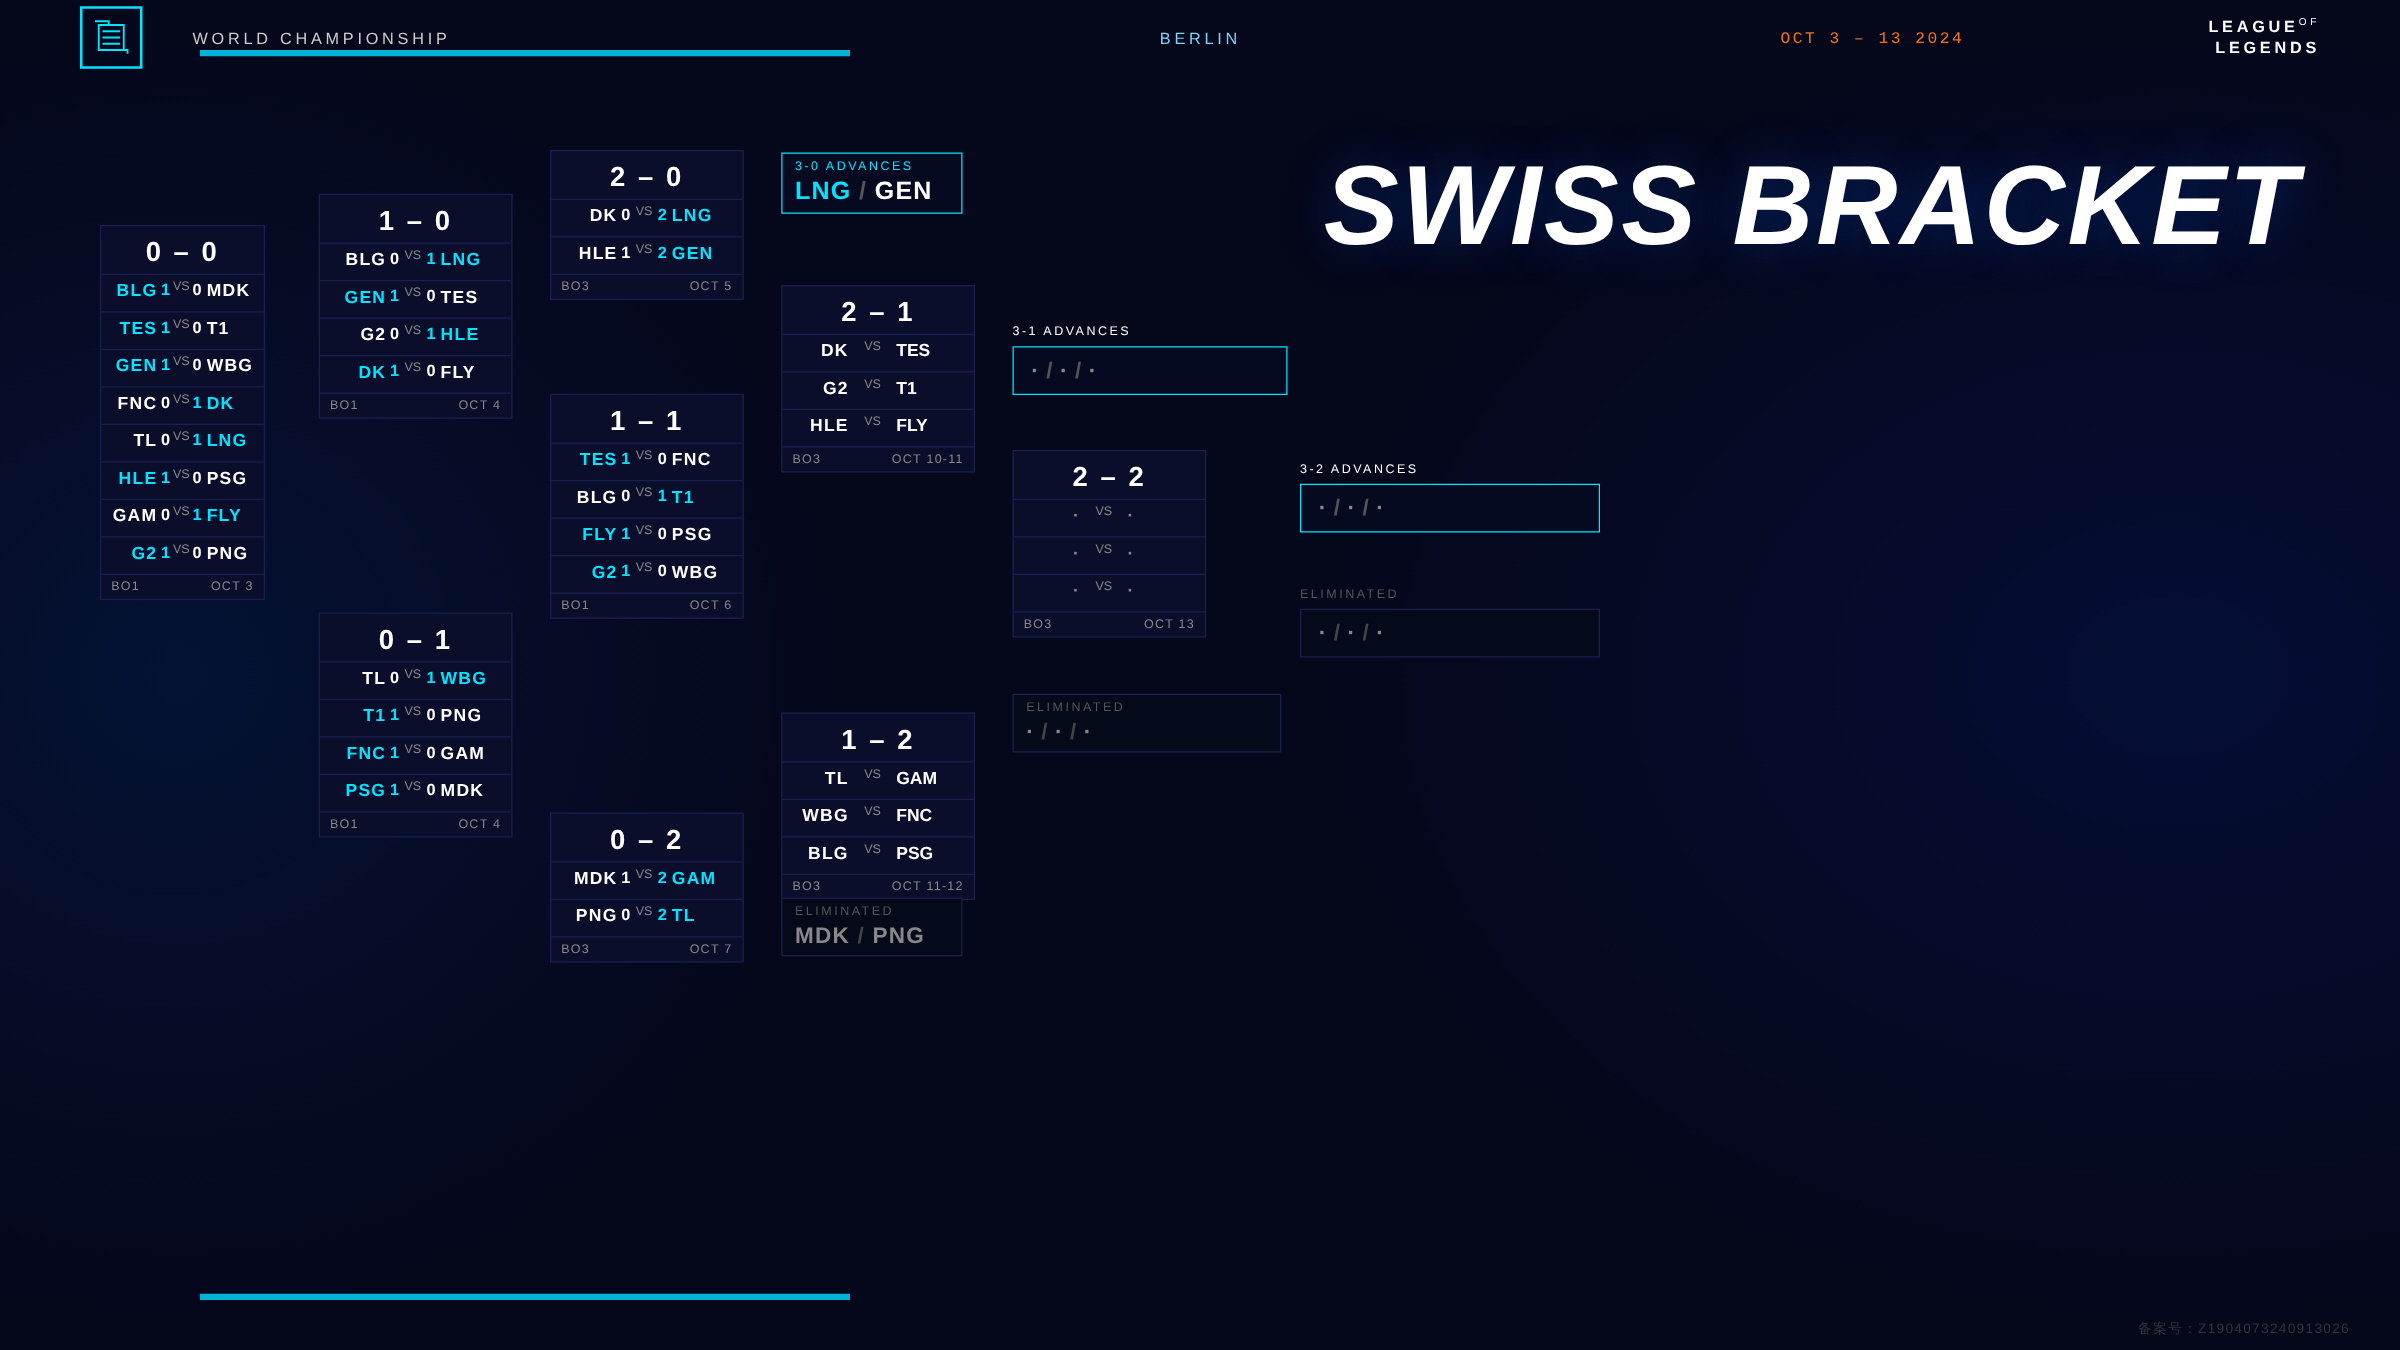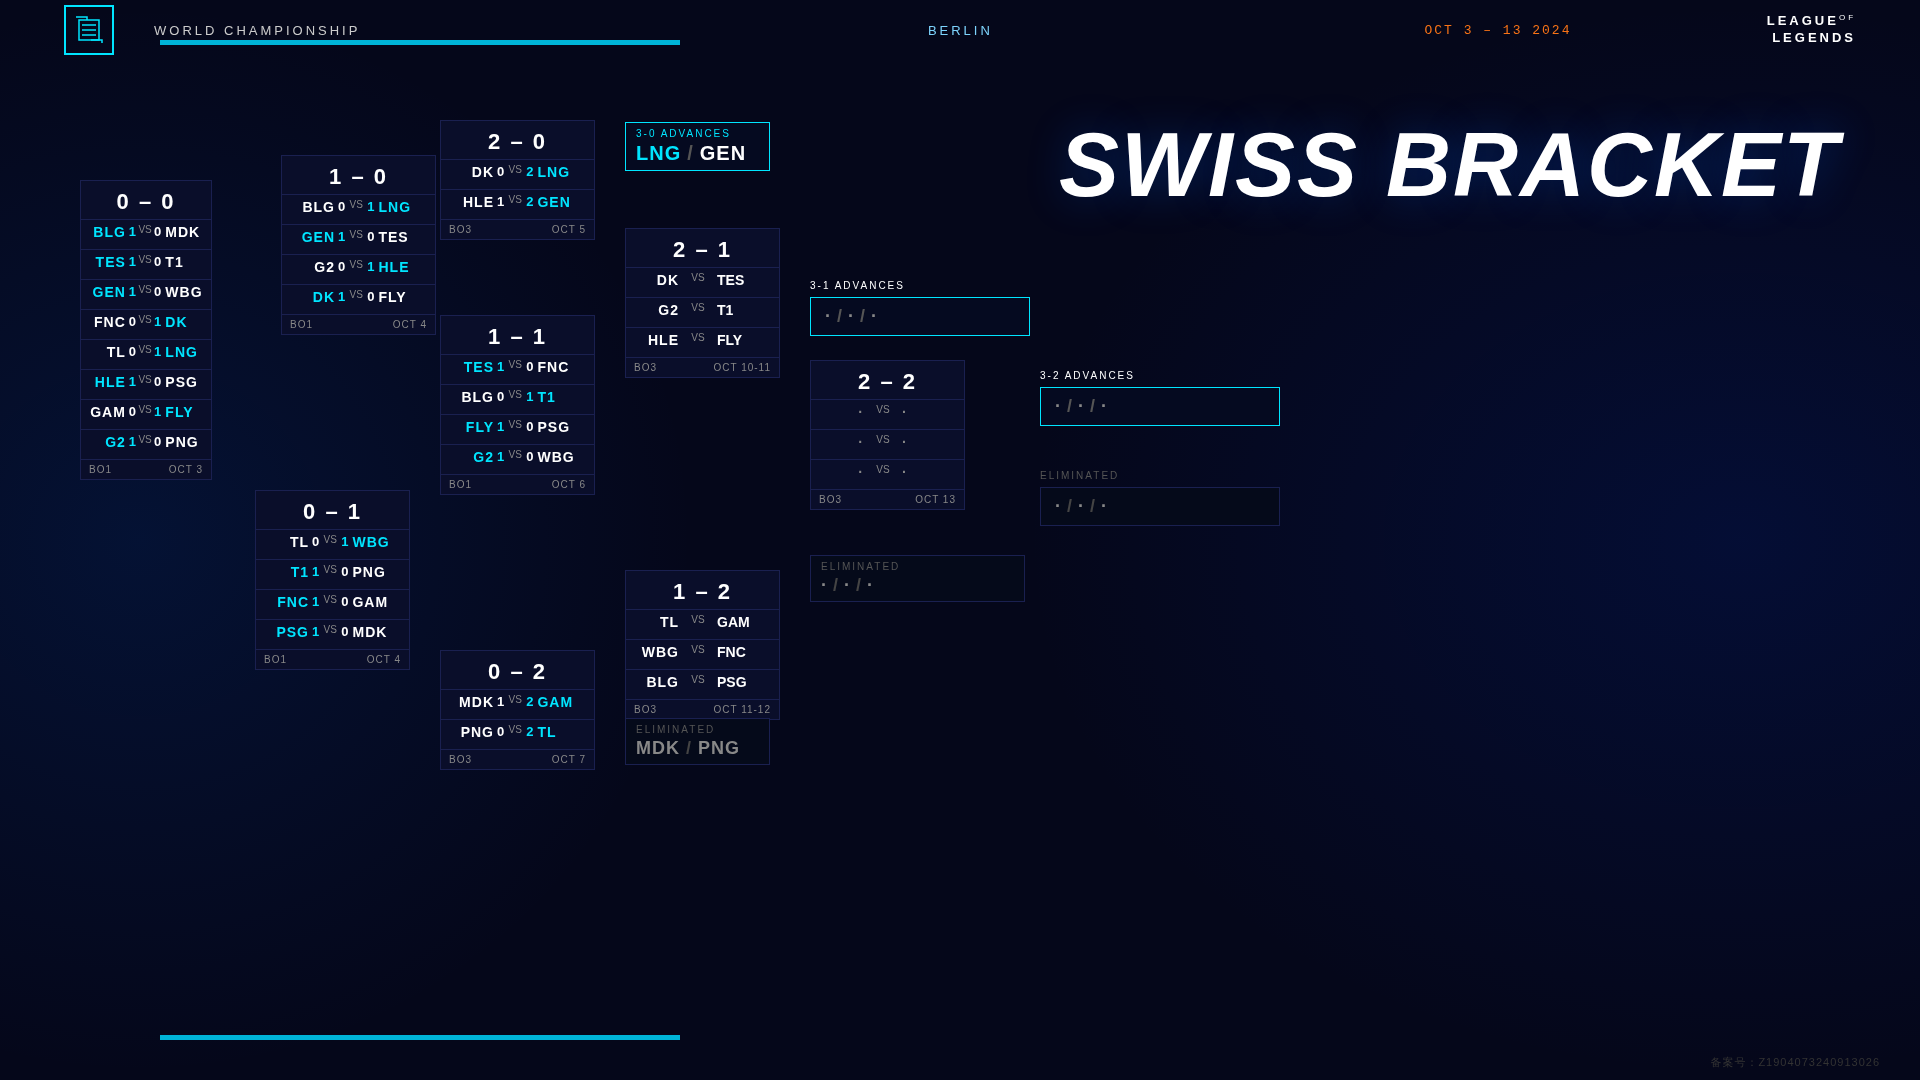--- a/index.html
+++ b/index.html
@@ -272,21 +272,21 @@
       <span class="vs-text">VS</span>
       <span class="score-num score-zero">0</span>
       <span class="team-right score-white">PNG</span>
     </div>
     <div class="panel-footer">
       <span>BO1</span>
       <span>OCT 3</span>
     </div>
   </div>
 
-  <div style="position:absolute; left:175px; top:95px; width:155px; background:#0a0e2a; border:1px solid #1a2050;margin-left:26px;">
+  <div style="position:absolute; left:175px; top:95px; width:155px; background:#0a0e2a; border:1px solid #1a2050;">
     <div class="score-header">1 – 0</div>
     <div class="matchup-row">
       <span class="team-left score-white">BLG</span>
       <span class="score-num score-zero" style="margin-left:3px;">0</span>
       <span class="vs-text">VS</span>
       <span class="score-num score-cyan">1</span>
       <span class="team-right score-cyan">LNG</span>
     </div>
     <div class="matchup-row">
       <span class="team-left score-cyan">GEN</span>
@@ -489,21 +489,21 @@
   <div style="position:absolute; left:545px; top:658px; width:145px; border:1px solid #1a2050; padding:5px 10px; background:#050a1a;">
     <div style="font-size:10px; letter-spacing:2px; color:#555; margin-bottom:3px;">ELIMINATED</div>
     <div style="display:flex; align-items:center; font-size:18px; font-weight:900; letter-spacing:1px;">
       <span style="color:#888;">MDK</span>
       <span style="color:#444; margin:0 6px;">/</span>
       <span style="color:#888;">PNG</span>
     </div>
   </div>
 
   <div style="position:absolute; left:730px; top:200px; width:220px;">
-    <div style="font-size:10px; letter-spacing:2px; color:#fff; margin-bottom:6px;margin-top:20px;">3-1 ADVANCES</div>
+    <div style="font-size:10px; letter-spacing:2px; color:#fff; margin-bottom:6px;">3-1 ADVANCES</div>
     <div style="display:flex; align-items:center; font-size:18px; font-weight:900; border:1px solid #00e5ff; padding:8px 14px; background:#050a20;">
       <span style="color:#888;">·</span>
       <span style="color:#555; margin:0 6px;">/</span>
       <span style="color:#888;">·</span>
       <span style="color:#555; margin:0 6px;">/</span>
       <span style="color:#888;">·</span>
     </div>
   </div>
 
   <div style="position:absolute; left:730px; top:300px; width:155px; background:#0a0e2a; border:1px solid #1a2050;">

